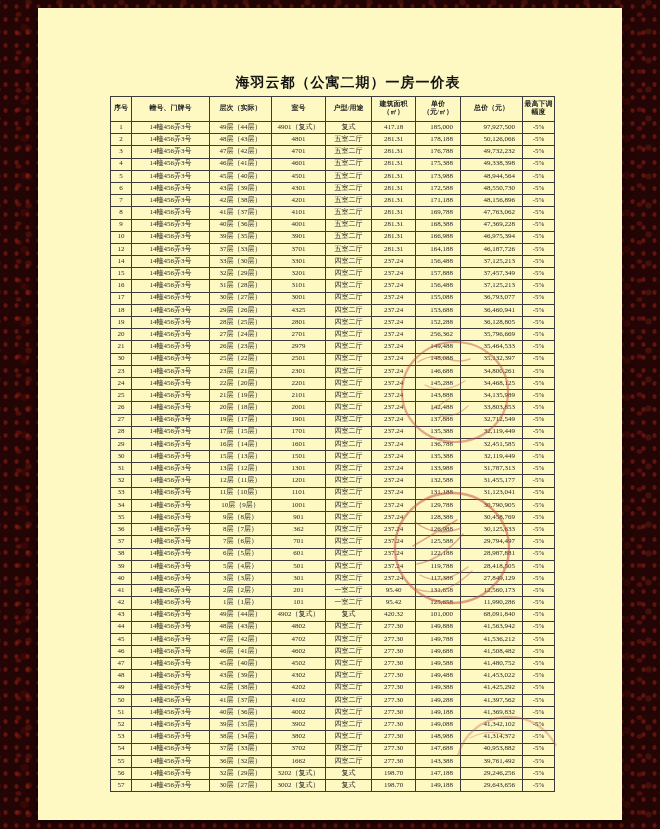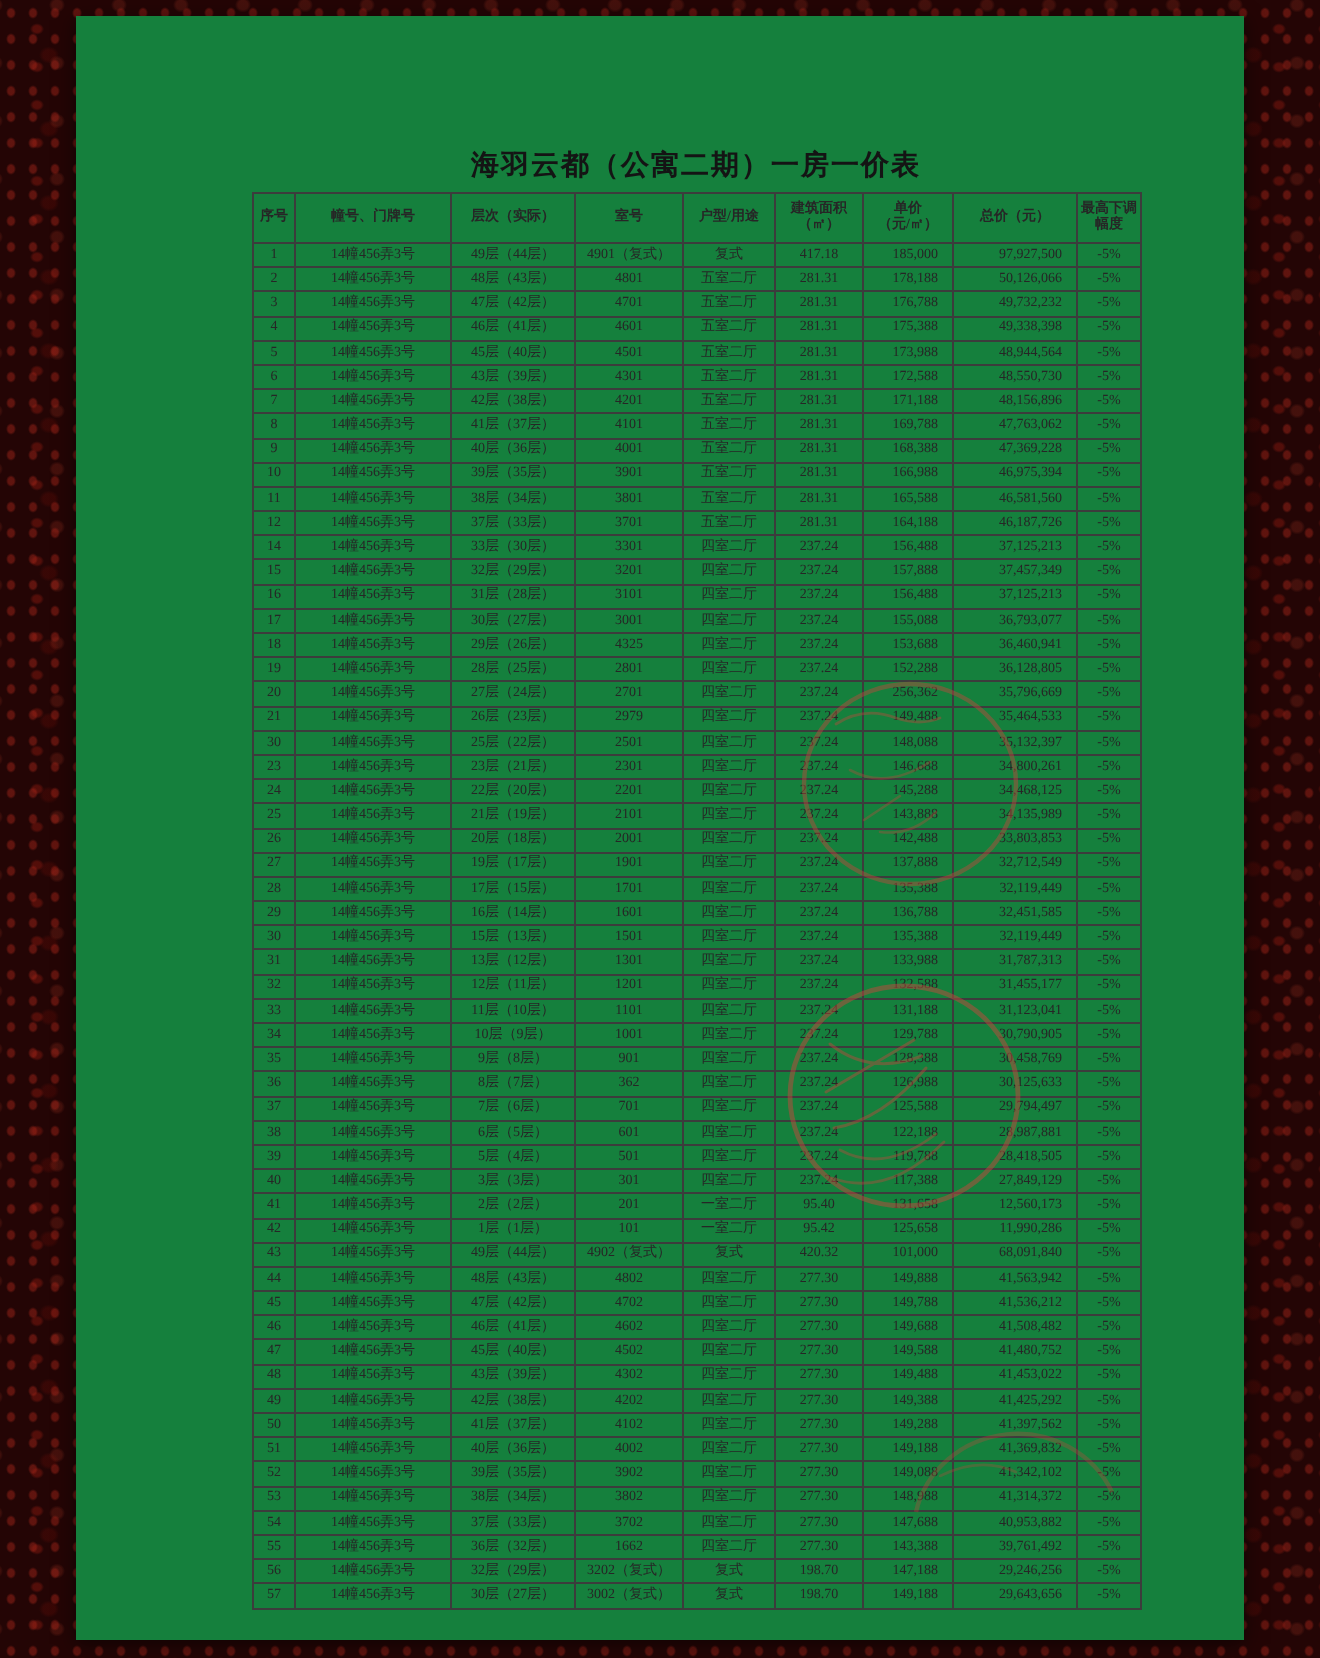--- a/index.html
+++ b/index.html
@@ -10,27 +10,27 @@
       radial-gradient(rgba(168,38,26,.45) 1.5px, transparent 2.5px),
       radial-gradient(rgba(122,22,14,.55) 2px, transparent 3.5px),
       radial-gradient(rgba(196,64,42,.20) 2.5px, transparent 4px),
       radial-gradient(rgba(58,8,6,.92) 3px, transparent 5px);
     background-size:11px 13px,23px 19px,31px 29px,43px 37px;
     background-position:0 0,7px 5px,13px 17px,3px 9px;
     font-family:"Liberation Serif","DejaVu Serif",serif;
   }
   .paper{
     position:absolute;left:38px;top:8px;width:584px;height:812px;
-    background:#15803d;box-shadow:0 2px 9px rgba(0,0,0,.55);
+    background:#fef9c3;box-shadow:0 2px 9px rgba(0,0,0,.55);
   }
   .doc-title{
     position:absolute;top:66px;left:88px;width:444px;text-align:center;
     font-size:14px;font-weight:bold;color:#141414;letter-spacing:1px;
   }
-  .table-wrap{position:absolute;top:88px;left:88px;}
+  .table-wrap{position:absolute;top:88px;left:72px;}
   table{border-collapse:collapse;table-layout:fixed;width:444px;}
   th,td{
     border:1px solid #3c3c3c;padding:0;margin:0;
     font-size:7px;line-height:1.1;color:#262626;text-align:center;
     overflow:hidden;white-space:nowrap;
   }
   th{height:24px;font-weight:bold;}
   td{height:11.2px;}
   td.a-right{text-align:right;padding-right:7px;}
   .stamps{position:absolute;left:0;top:0;pointer-events:none;}
@@ -171,31 +171,20 @@
             <td>14幢456弄3号</td>
             <td>39层（35层）</td>
             <td>3901</td>
             <td>五室二厅</td>
             <td>281.31</td>
             <td class="a-right">166,988</td>
             <td class="a-right">46,975,394</td>
             <td>-5%</td>
           </tr>
           <tr>
-            <td>11</td>
-            <td>14幢456弄3号</td>
-            <td>38层（34层）</td>
-            <td>3801</td>
-            <td>五室二厅</td>
-            <td>281.31</td>
-            <td class="a-right">165,588</td>
-            <td class="a-right">46,581,560</td>
-            <td>-5%</td>
-          </tr>
-          <tr>
             <td>12</td>
             <td>14幢456弄3号</td>
             <td>37层（33层）</td>
             <td>3701</td>
             <td>五室二厅</td>
             <td>281.31</td>
             <td class="a-right">164,188</td>
             <td class="a-right">46,187,726</td>
             <td>-5%</td>
           </tr>

